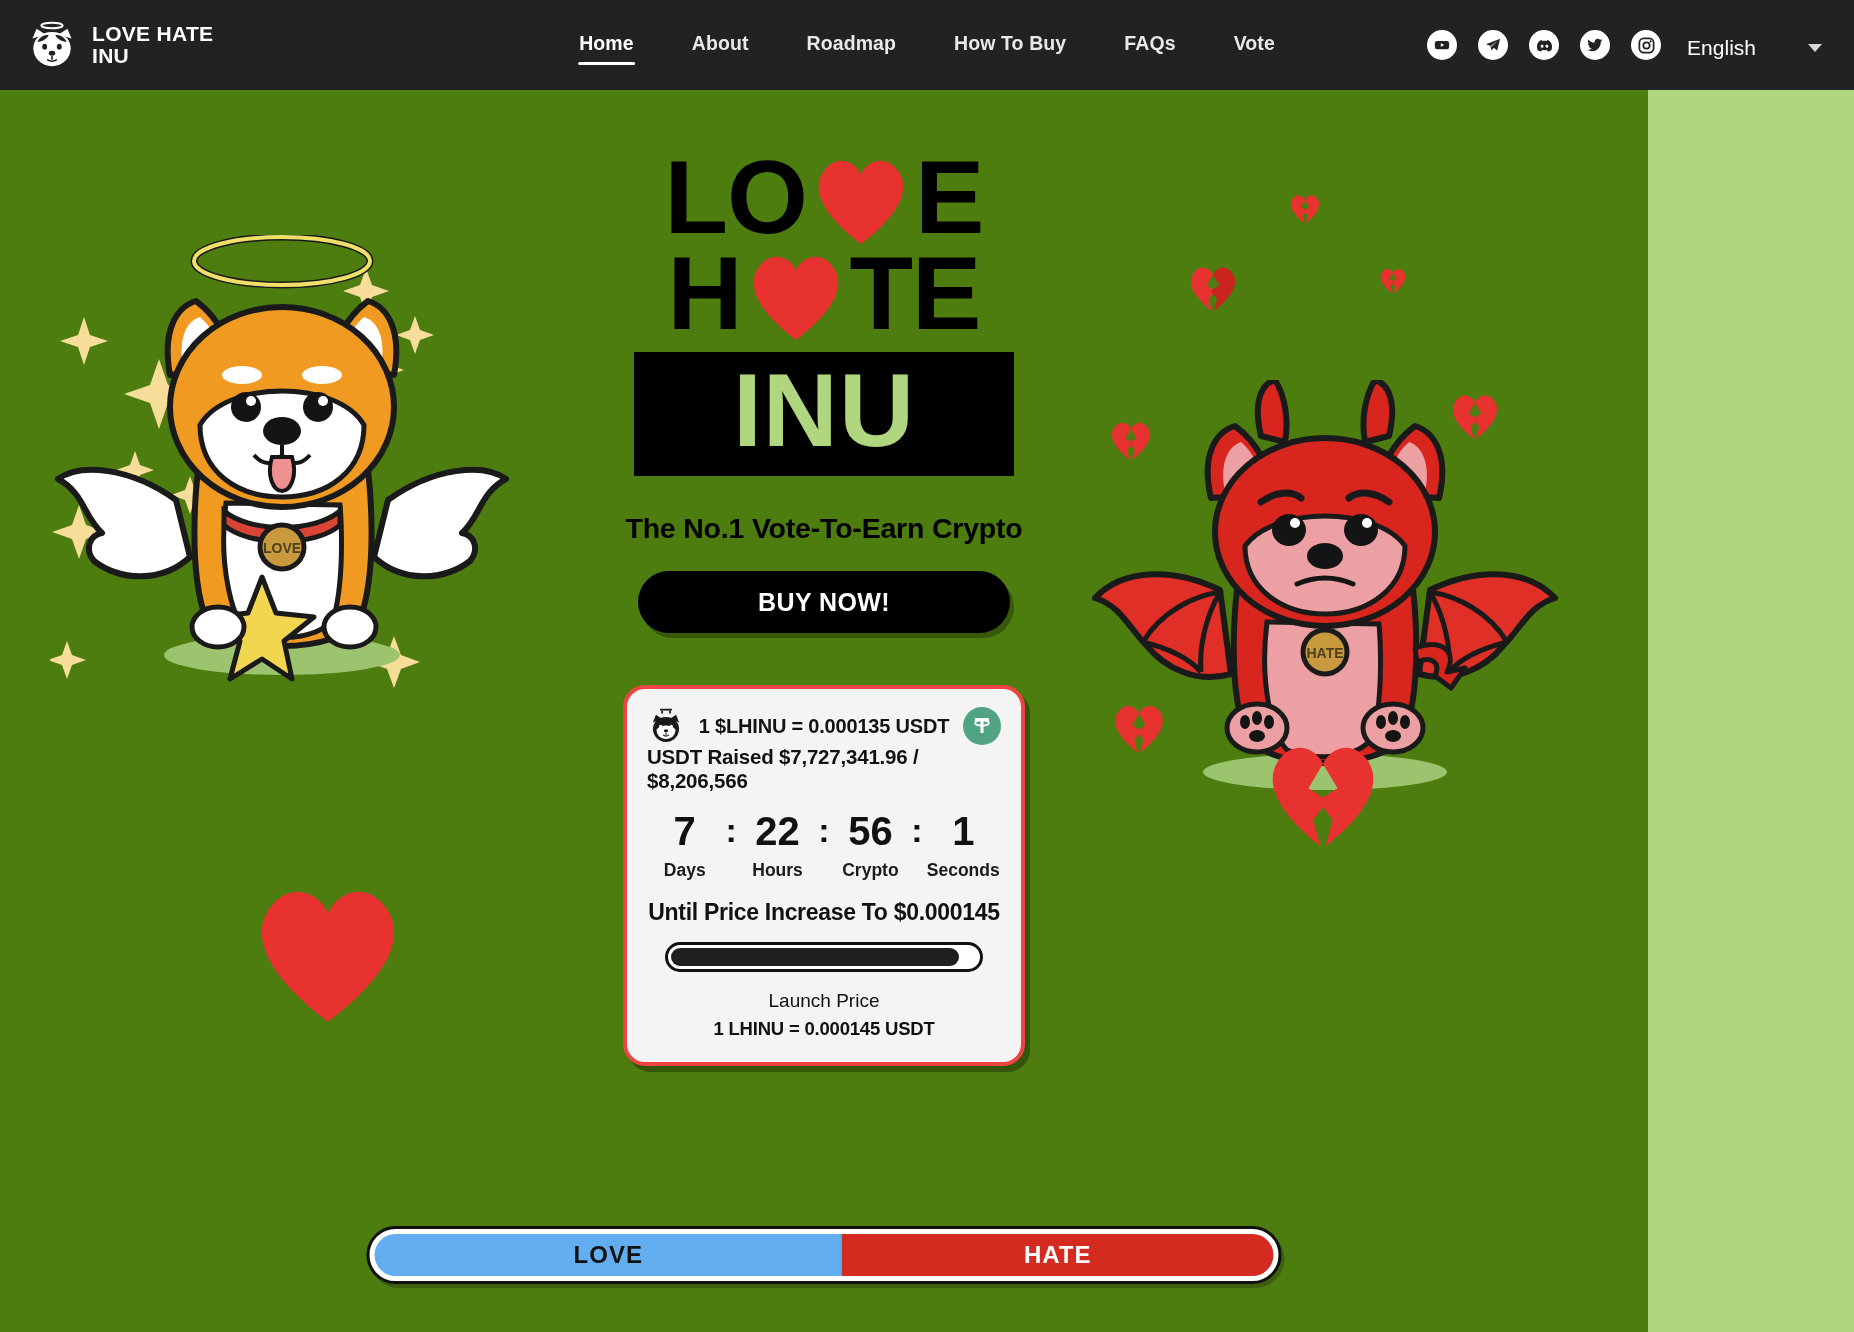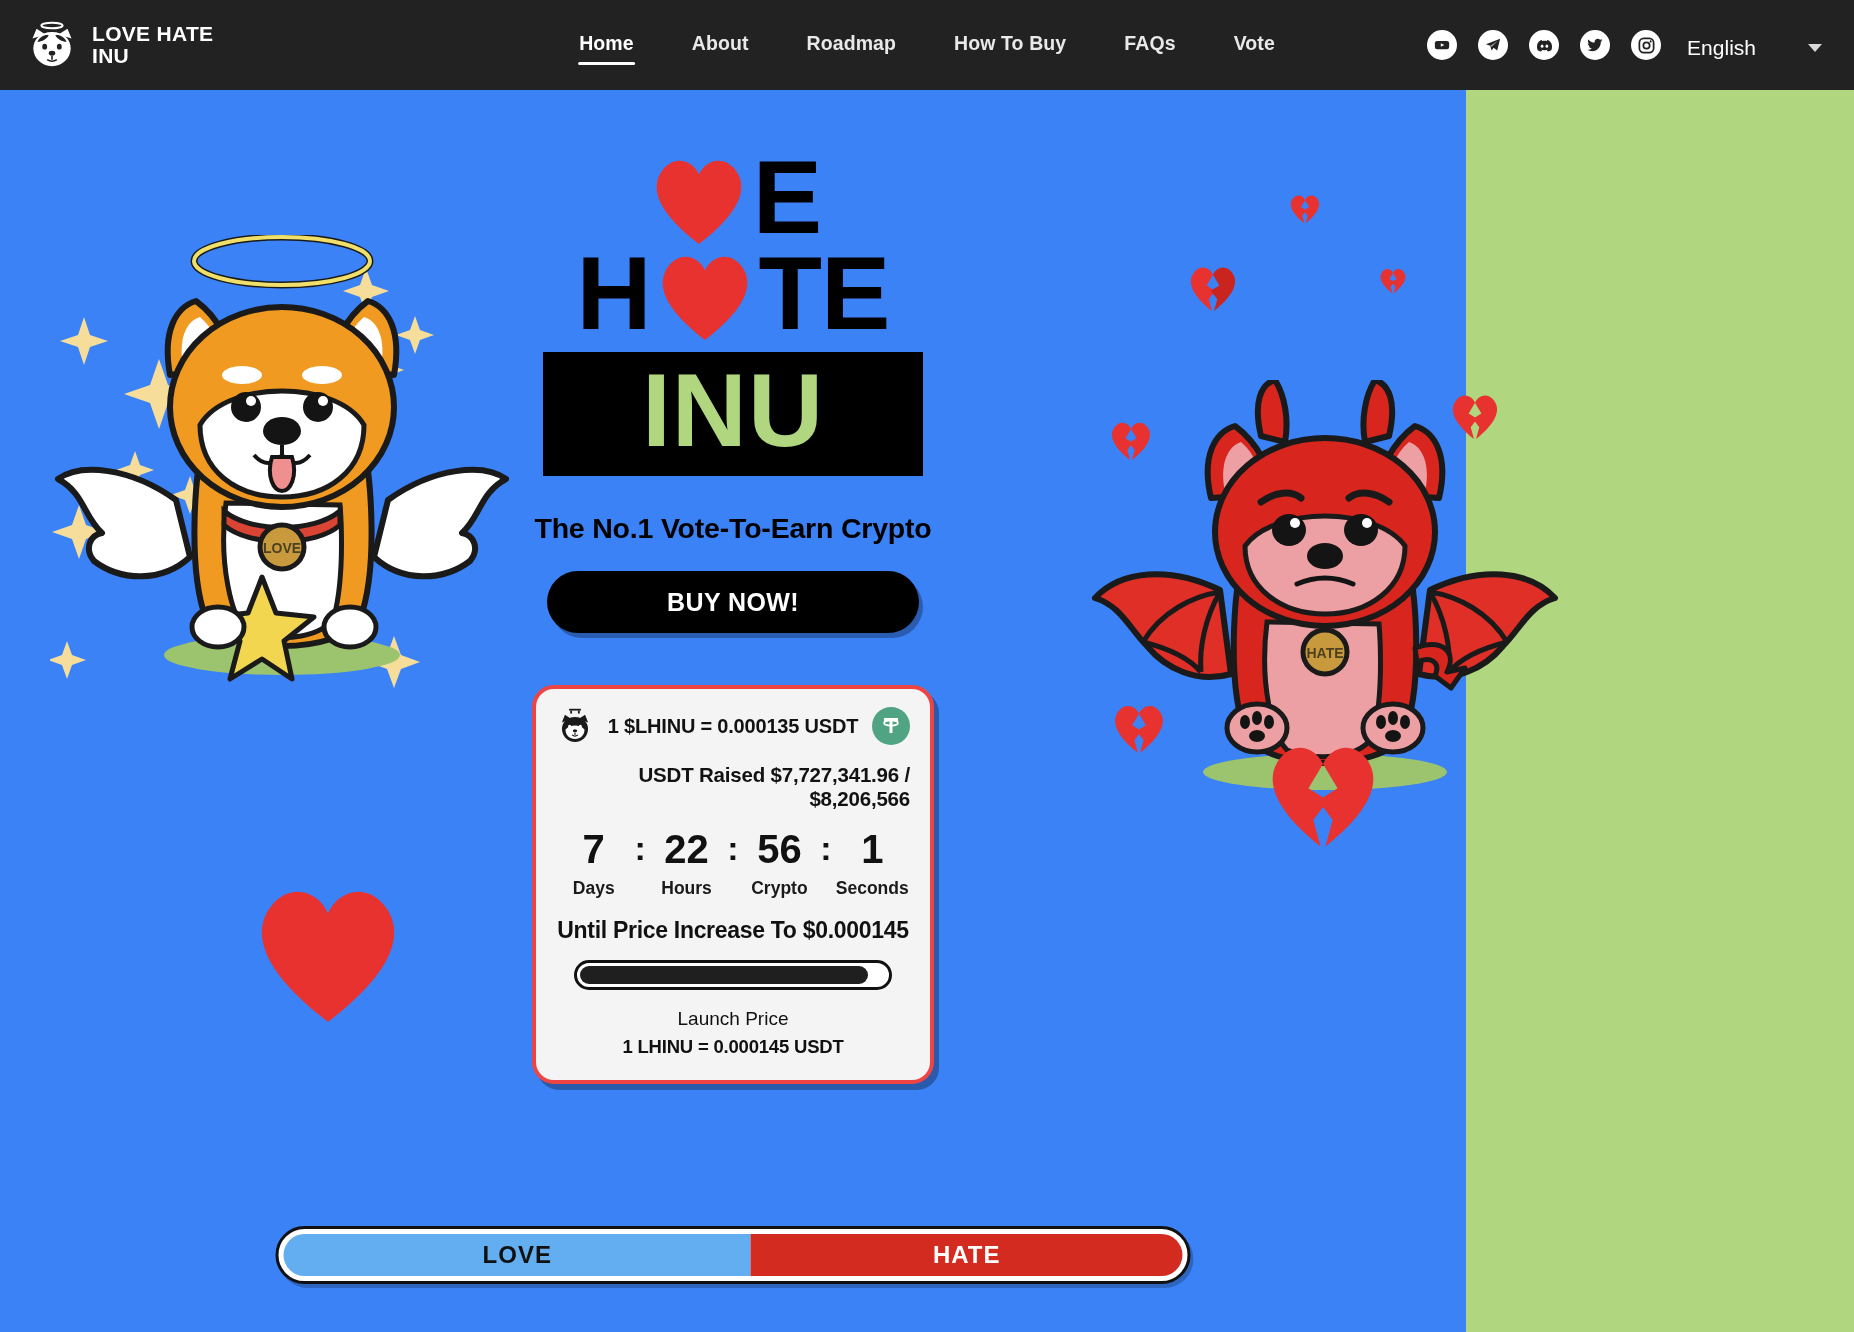--- a/index.html
+++ b/index.html
@@ -3,21 +3,21 @@
 <meta charset="utf-8">
 <title>Love Hate Inu</title>
 <style>
   * { box-sizing: border-box; margin: 0; padding: 0; }
   html, body {
     width: 1854px; height: 1332px;
     font-family: "Liberation Sans", sans-serif;
     overflow: hidden;
     background: #b0d67f;
   }
-  .page { position: relative; width: 1466px; height: 1332px; background: #3b82f6; }
+  .page { position: relative; width: 1648px; height: 1332px; background: #4d7c0f; }
 
   
   .header {
     position: absolute; top: 0; left: 0; width: 1854px; height: 90px;
     background: #222222; display: flex; align-items: center;
     padding: 0 26px; z-index: 40;
   }
   .brand { display: flex; align-items: center; gap: 14px; }
   .brand-mark {
     width: 52px; height: 52px; display: block;
@@ -119,22 +119,22 @@
   }
   .card-top {
     width: 100%; display: flex; align-items: center; justify-content: space-between;
   }
   .card-price { font-weight: 800; font-size: 20px; color: #121212; letter-spacing: -.2px; }
   .usdt-badge {
     width: 38px; height: 38px; border-radius: 50%; background: #50a383;
     display: flex; align-items: center; justify-content: center; flex: none;
   }
   .raised {
-    margin-top: 18px; font-weight: 700; font-size: 20.5px; color: #121212;
-    letter-spacing: -.2px; text-align: right;
+    font-weight: 700; font-size: 20.5px; color: #121212;
+    letter-spacing: -.2px; text-align: left;
   }
   .countdown {
     margin-top: 18px; display: flex; align-items: flex-start; justify-content: center;
     gap: 0; width: 100%;
   }
   .cd-unit { display: flex; flex-direction: column; align-items: center; width: 78px; }
   .cd-num { font-weight: 800; font-size: 40px; color: #111111; line-height: 1; }
   .cd-label { margin-top: 9px; font-weight: 700; font-size: 17.5px; color: #1a1a1a; }
   .cd-sep {
     font-weight: 800; font-size: 34px; color: #111111; line-height: 1;
@@ -393,20 +393,21 @@
   </svg>
   <svg class="float" style="left:1262px; top:735px; width:122px; height:114px;" viewBox="0 0 100 94">
     <path d="M48 92 C8 60 2 36 14 20 C26 4 44 10 50 24 L38 44 L54 54 L42 70 Z" fill="#e8322f"></path>
     <path d="M52 92 C92 60 98 36 86 20 C74 4 56 10 50 24 L62 44 L46 54 L58 70 Z" fill="#e8322f"></path>
   </svg>
 
   <div class="hero">
 
     <div class="logo-block">
       <div class="logo-row">
+        <span class="ch">LO</span>
         <svg class="heart-glyph" width="104" height="96" viewBox="0 0 100 94">
           <path d="M50 92 C8 60 2 36 14 20 C26 4 44 10 50 24 C56 10 74 4 86 20 C98 36 92 60 50 92 Z" fill="#e8322f"></path>
         </svg>
         <span class="ch">E</span>
       </div>
       <div class="logo-row">
         <span class="ch">H</span>
         <svg class="heart-glyph" width="104" height="96" viewBox="0 0 100 94">
           <path d="M50 92 C8 60 2 36 14 20 C26 4 44 10 50 24 C56 10 74 4 86 20 C98 36 92 60 50 92 Z" fill="#e8322f"></path>
         </svg>

